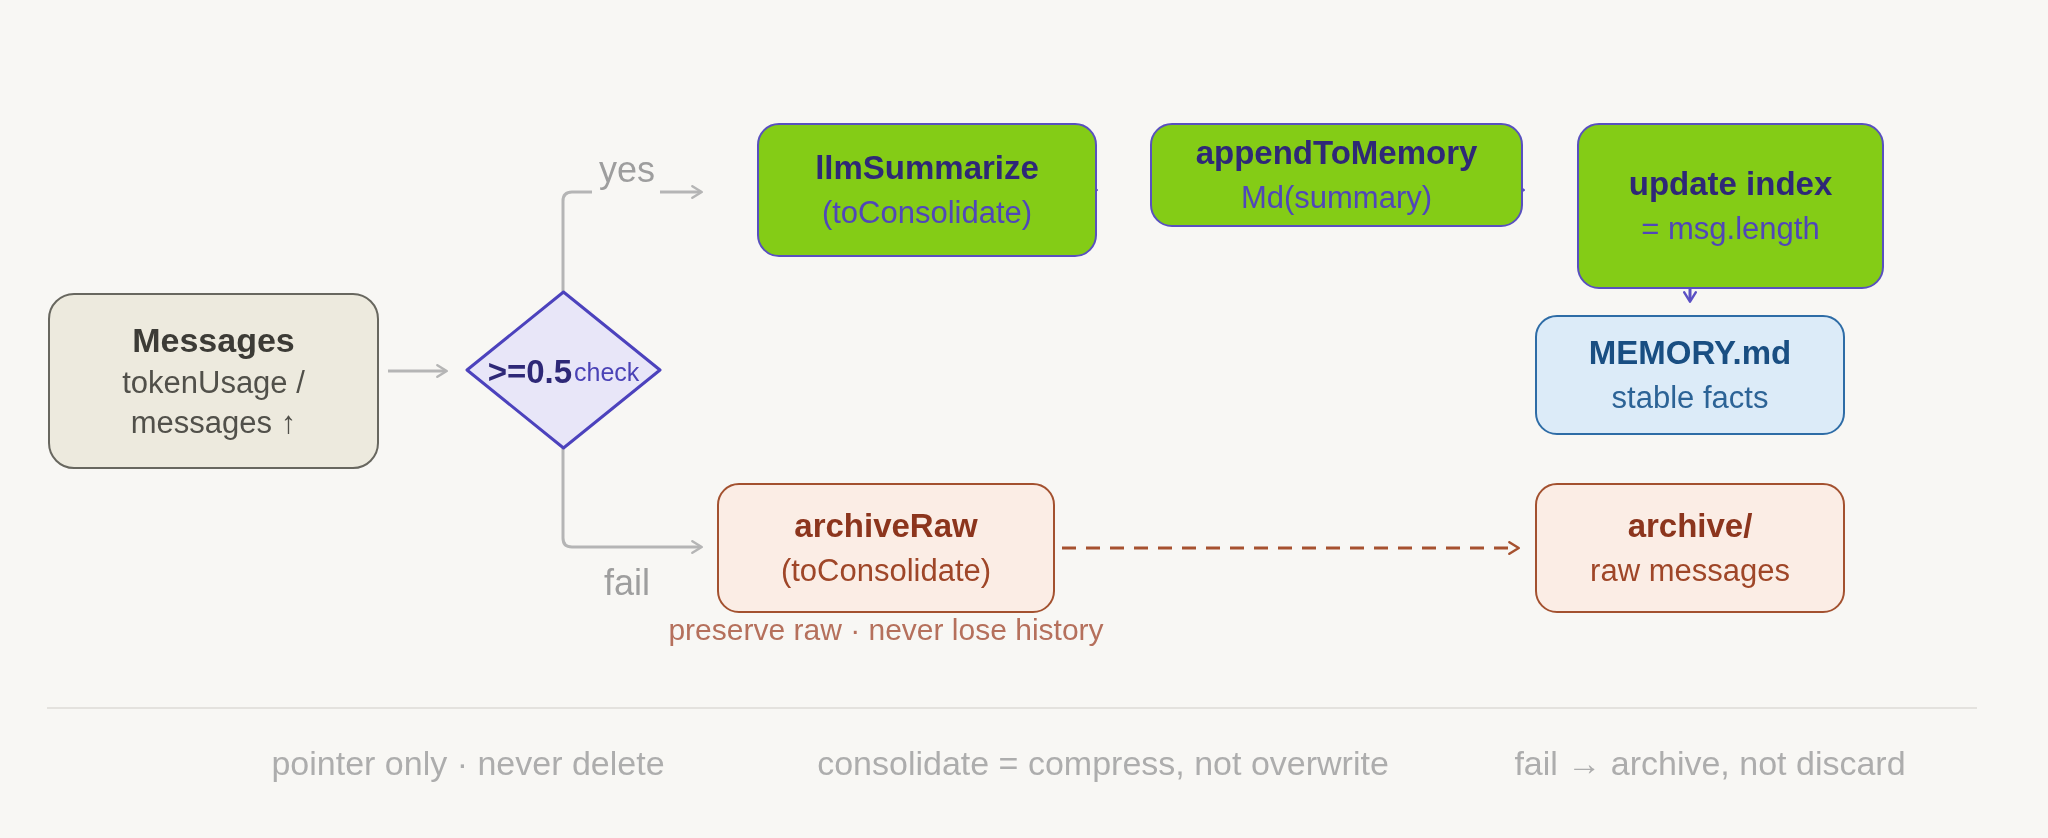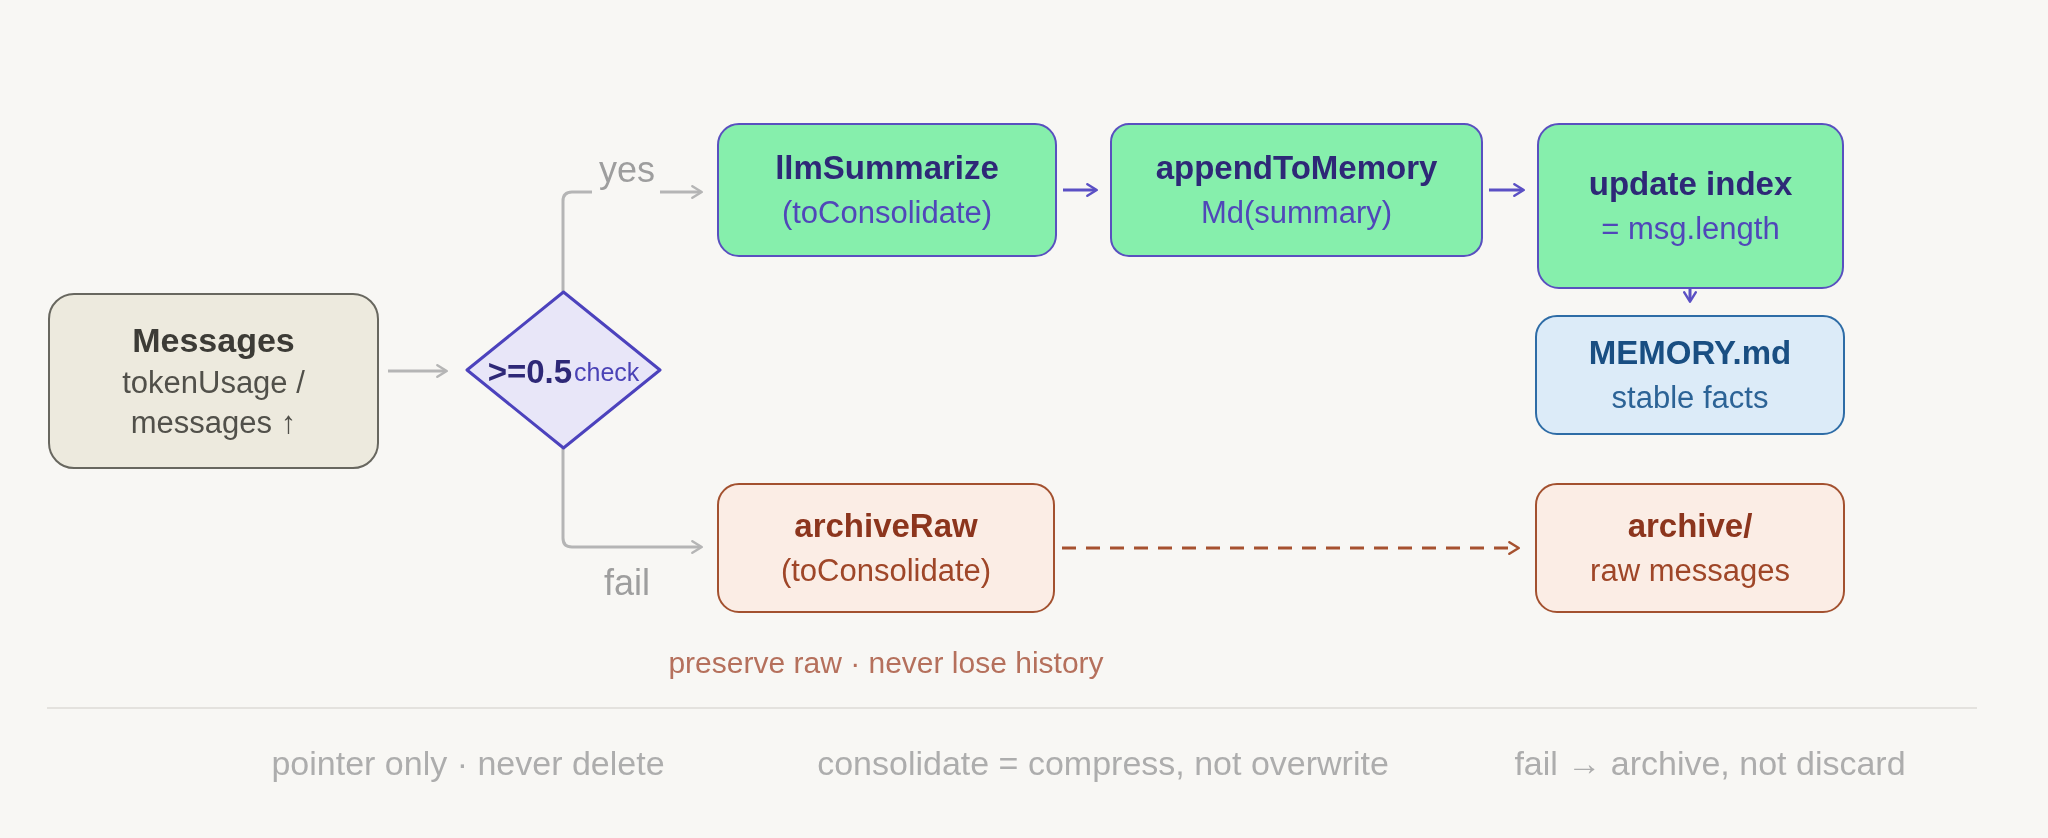--- a/index.html
+++ b/index.html
@@ -11,21 +11,21 @@
   #edges{position:absolute;left:0;top:0;width:2048px;height:838px;}
   .node{
     position:absolute;display:flex;flex-direction:column;align-items:center;justify-content:center;
     text-align:center;box-sizing:border-box;border-radius:22px;gap:5px;
   }
   .node .t{font-weight:700;font-size:33px;line-height:1.22;}
   .node .s{font-weight:400;font-size:31px;line-height:1.22;}
   .neutral{background:#edeade;border:2.5px solid #68675f;border-radius:26px;gap:2px;}
   .neutral .t{color:#3c3b36;font-size:34px;}
   .neutral .s{color:#51504a;}
-  .purple{background:#86efac;border:2.5px solid #5950bf;}
+  .purple{background:#84cc16;border:2.5px solid #5950bf;margin-left:40px;}
   .purple .t{color:#2e2877;}
   .purple .s{color:#5047b9;}
   .blue{background:#dcebf8;border:2.5px solid #2e6ca6;}
   .blue .t{color:#194e82;}
   .blue .s{color:#2c6396;}
   .red{background:#fbede5;border:2.5px solid #a3512f;}
   .red .t{color:#8c351d;}
   .red .s{color:#9f4628;}
   .diamond-text{
     position:absolute;left:467px;top:299px;width:193px;height:145px;
@@ -93,21 +93,21 @@
   </div>
 
   <div class="edge-label" style="left:627px;top:149px;">yes</div>
   <div class="edge-label" style="left:627px;top:562px;">fail</div>
 
   <div class="node purple" style="left:717px;top:123px;width:340px;height:134px;">
     <div class="t">llmSummarize</div>
     <div class="s">(toConsolidate)</div>
   </div>
 
-  <div class="node purple" style="left:1110px;top:123px;width:373px;height:134px;border-radius:19px;">
+  <div class="node purple" style="left:1110px;top:123px;width:373px;height:104px;">
     <div class="t">appendToMemory</div>
     <div class="s">Md(summary)</div>
   </div>
 
   <div class="node purple" style="left:1537px;top:123px;width:307px;height:166px;">
     <div class="t">update index</div>
     <div class="s">= msg.length</div>
   </div>
 
   <div class="node blue" style="left:1535px;top:315px;width:310px;height:120px;">
@@ -118,21 +118,21 @@
   <div class="node red" style="left:717px;top:483px;width:338px;height:130px;">
     <div class="t">archiveRaw</div>
     <div class="s">(toConsolidate)</div>
   </div>
 
   <div class="node red" style="left:1535px;top:483px;width:310px;height:130px;">
     <div class="t">archive/</div>
     <div class="s">raw messages</div>
   </div>
 
-  <div class="caption" style="left:886px;top:646px;">preserve raw · never lose history</div>
+  <div class="caption" style="left:886px;top:613px;">preserve raw · never lose history</div>
 
   <div class="divider"></div>
 
   <div class="footer-note" style="left:468px;">pointer only · never delete</div>
   <div class="footer-note" style="left:1710px;">fail → archive, not discard</div>
   <div class="footer-note" style="left:1103px;">consolidate = compress, not overwrite</div>
 
 </div>
 
 </body></html>

